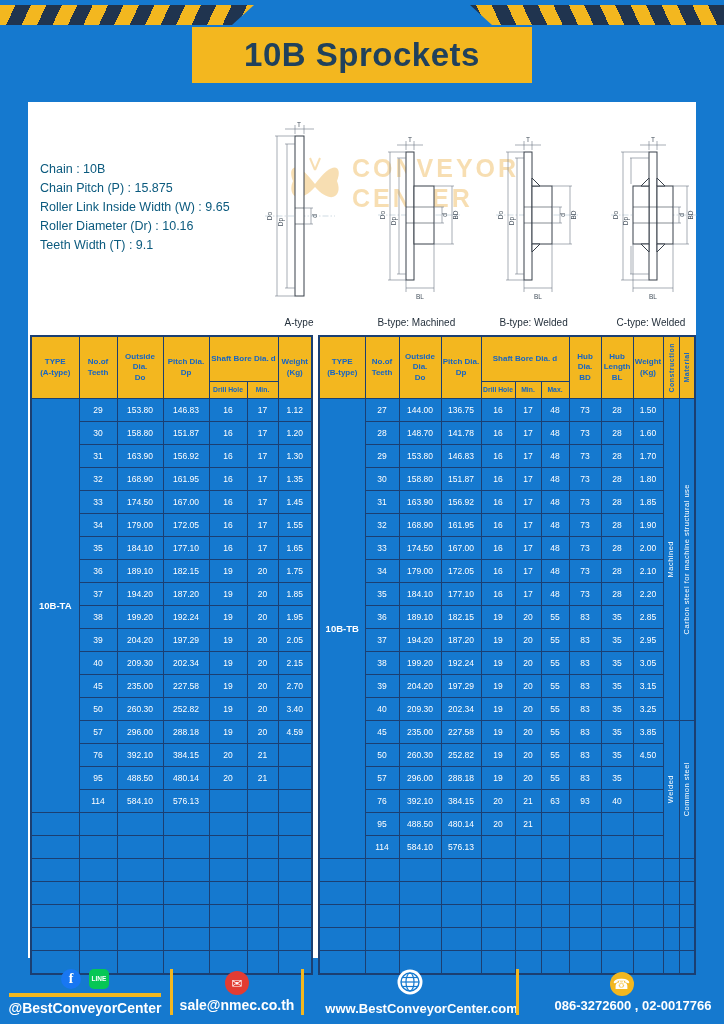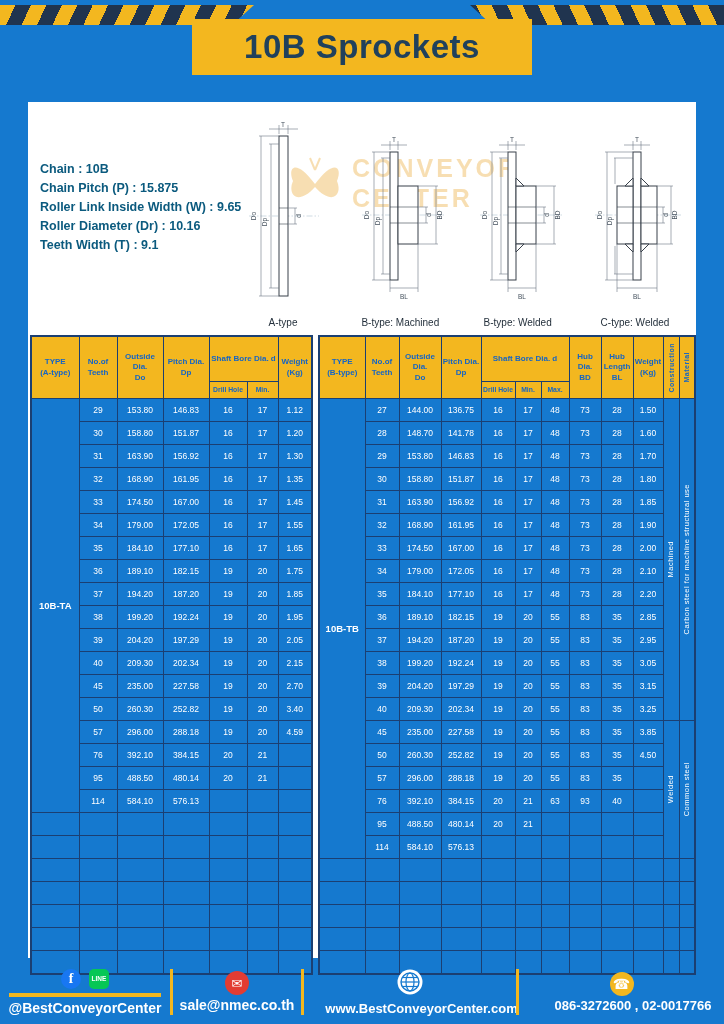--- a/index.html
+++ b/index.html
@@ -9,33 +9,33 @@
   }
   
   .hazard{position:absolute;top:5px;height:20px;}
   .hazard.tl{left:0;width:254px;
     background:repeating-linear-gradient(115deg,#f3b71f 0 14px,#20344f 14px 28px);
     clip-path:polygon(0 0,100% 0,calc(100% - 22px) 100%,0 100%);}
   .hazard.tr{right:0;width:254px;
     background:repeating-linear-gradient(65deg,#20344f 0 14px,#f3b71f 14px 28px);
     clip-path:polygon(0 0,100% 0,100% 100%,22px 100%);}
   
-  .banner{position:absolute;left:192px;top:19px;width:340px;height:56px;background:#f3b71f;
+  .banner{position:absolute;left:192px;top:27px;width:340px;height:56px;background:#f3b71f;
     display:flex;align-items:center;justify-content:center;}
   .banner h1{margin:0;font-size:33px;font-weight:bold;color:#20415c;letter-spacing:.5px;}
   
   .card{position:absolute;left:28px;top:102px;width:668px;height:856px;background:#ffffff;}
   
   .specs{position:absolute;left:12px;top:58px;width:200px;z-index:3;}
-  .spec-line{font-size:12.5px;font-weight:bold;color:#0b5a7e;line-height:19px;white-space:nowrap;}
+  .spec-line{font-size:12.5px;font-weight:normal;color:#0b5a7e;line-height:19px;white-space:nowrap;}
   
   .watermark{position:absolute;left:258px;top:48px;display:flex;align-items:center;gap:8px;opacity:.8;z-index:1;}
   .wm-text div{font-size:25px;font-weight:800;letter-spacing:3px;color:#f6d7a0;line-height:30px;}
   
-  .drawings{position:absolute;left:200px;top:4px;width:462px;height:222px;display:flex;
+  .drawings{position:absolute;left:216px;top:4px;width:462px;height:222px;display:flex;
     justify-content:space-between;align-items:flex-end;z-index:2;}
   .drawing{width:110px;text-align:center;}
   .drawing-label{font-size:10px;color:#24303c;margin-top:3px;}
   svg.draw text{font-size:6.5px;fill:#44505c;font-family:"Liberation Sans",sans-serif;}
   .part{fill:#ffffff;stroke:#38404a;stroke-width:1;}
   .thin{stroke:#38404a;stroke-width:.6;}
   .dim{stroke:#6b7683;stroke-width:.6;fill:none;}
   .cl{stroke:#9fb4c6;stroke-width:.5;stroke-dasharray:6 2 1.5 2;}
   
   .table-wrap{position:absolute;top:233px;}

